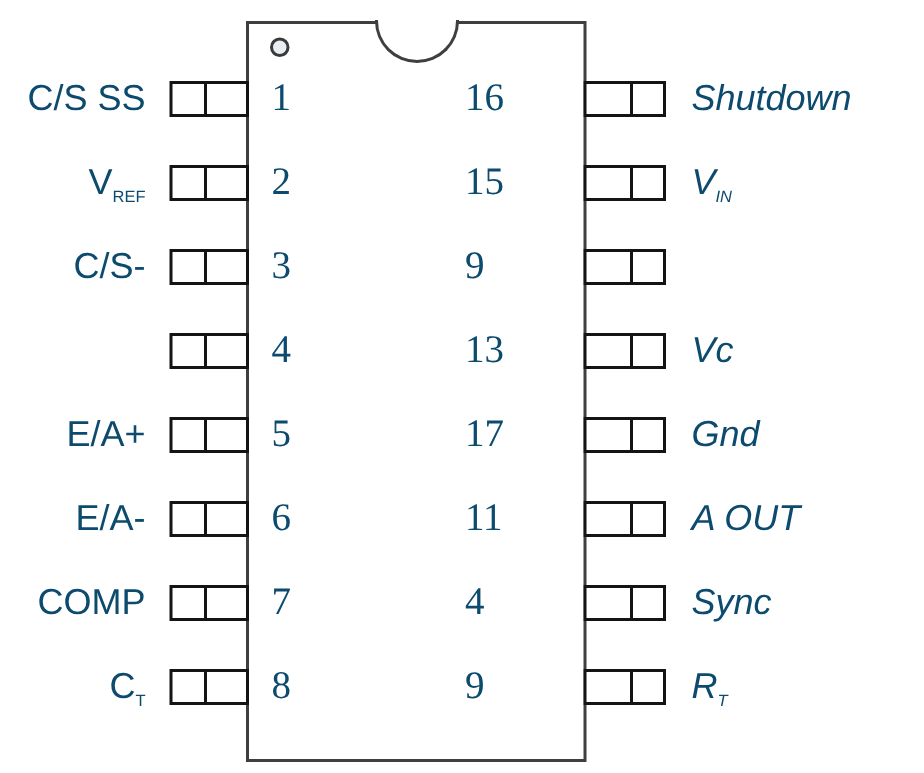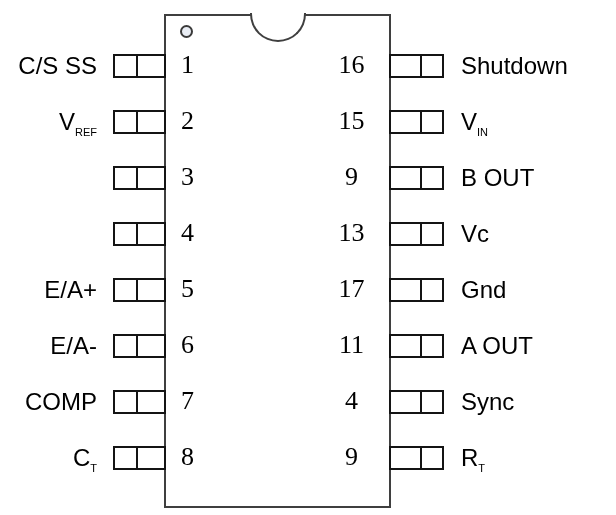--- a/index.html
+++ b/index.html
@@ -1,18 +1,18 @@
 <!DOCTYPE html>
 <html><head>
 <meta charset="utf-8">
 <style>
   html,body{margin:0;padding:0;background:#ffffff;}
   .stage{
     position:relative;width:616px;height:515px;background:#ffffff;
-    font-family:"Liberation Sans",sans-serif;color:#000000;overflow:hidden;
+    font-family:"Liberation Sans",sans-serif;color:#0c4a6e;overflow:hidden;
   }
   
   .ic-body{
     position:absolute;left:164px;top:14px;width:227px;height:494px;
     border:2px solid #3f3f3f;box-sizing:border-box;background:#ffffff;
   }
   
   .notch{
     position:absolute;left:250px;top:13px;width:56px;height:29px;
     background:#ffffff;border:2px solid #3f3f3f;border-top:none;
@@ -36,42 +36,43 @@
   .pbox.right{left:389px;width:55px;}
   .pbox .cell-a{width:21px;border-right:2px solid #141414;}
   .pbox.right .cell-a{width:29px;}
   .pbox .cell-b{flex:1;}
   
   .lbl{
     position:absolute;top:calc(53px + var(--t)*56px);
     font-size:24px;line-height:26px;white-space:nowrap;
   }
   .lbl.left{left:0;width:97px;text-align:right;}
-  .lbl.right{left:461px;}
+  .lbl.right{left:461px;font-style:italic;}
   .lbl sub{font-size:11px;line-height:0;}
   
   .num{
     position:absolute;top:calc(51px + var(--t)*56px);
     font-family:"Liberation Serif",serif;font-size:26px;line-height:28px;
     white-space:nowrap;
   }
   .num.left{left:181px;}
-  .num.right{left:330px;width:43px;text-align:center;}
+  .num.right{left:310px;width:43px;text-align:left;}
 </style>
 </head>
 <body>
 
 <div class="stage">
 
   <div class="ic-body"></div>
   <div class="notch"></div>
   <div class="dot"></div>
 
   <div class="lbl left r0"><span>C/S SS</span><sub></sub></div>
   <div class="lbl left r1"><span>V</span><sub>REF</sub></div>
+  <div class="lbl left r2"><span>C/S-</span><sub></sub></div>
   <div class="lbl left r4"><span>E/A+</span><sub></sub></div>
   <div class="lbl left r5"><span>E/A-</span><sub></sub></div>
   <div class="lbl left r7"><span>C</span><sub>T</sub></div>
   <div class="lbl left r6"><span>COMP</span><sub></sub></div>
 
   <div class="pbox left r0">
       <div class="cell-a"></div>
       <div class="cell-b"></div>
     </div>
   <div class="pbox left r1">
@@ -149,20 +150,19 @@
       <div class="cell-a"></div>
       <div class="cell-b"></div>
     </div>
   <div class="pbox right r7">
       <div class="cell-a"></div>
       <div class="cell-b"></div>
     </div>
 
   <div class="lbl right r0"><span>Shutdown</span><sub></sub></div>
   <div class="lbl right r1"><span>V</span><sub>IN</sub></div>
-  <div class="lbl right r2"><span>B OUT</span><sub></sub></div>
   <div class="lbl right r3"><span>Vc</span><sub></sub></div>
   <div class="lbl right r4"><span>Gnd</span><sub></sub></div>
   <div class="lbl right r6"><span>Sync</span><sub></sub></div>
   <div class="lbl right r5"><span>A OUT</span><sub></sub></div>
   <div class="lbl right r7"><span>R</span><sub>T</sub></div>
 
 </div>
 
 </body></html>

